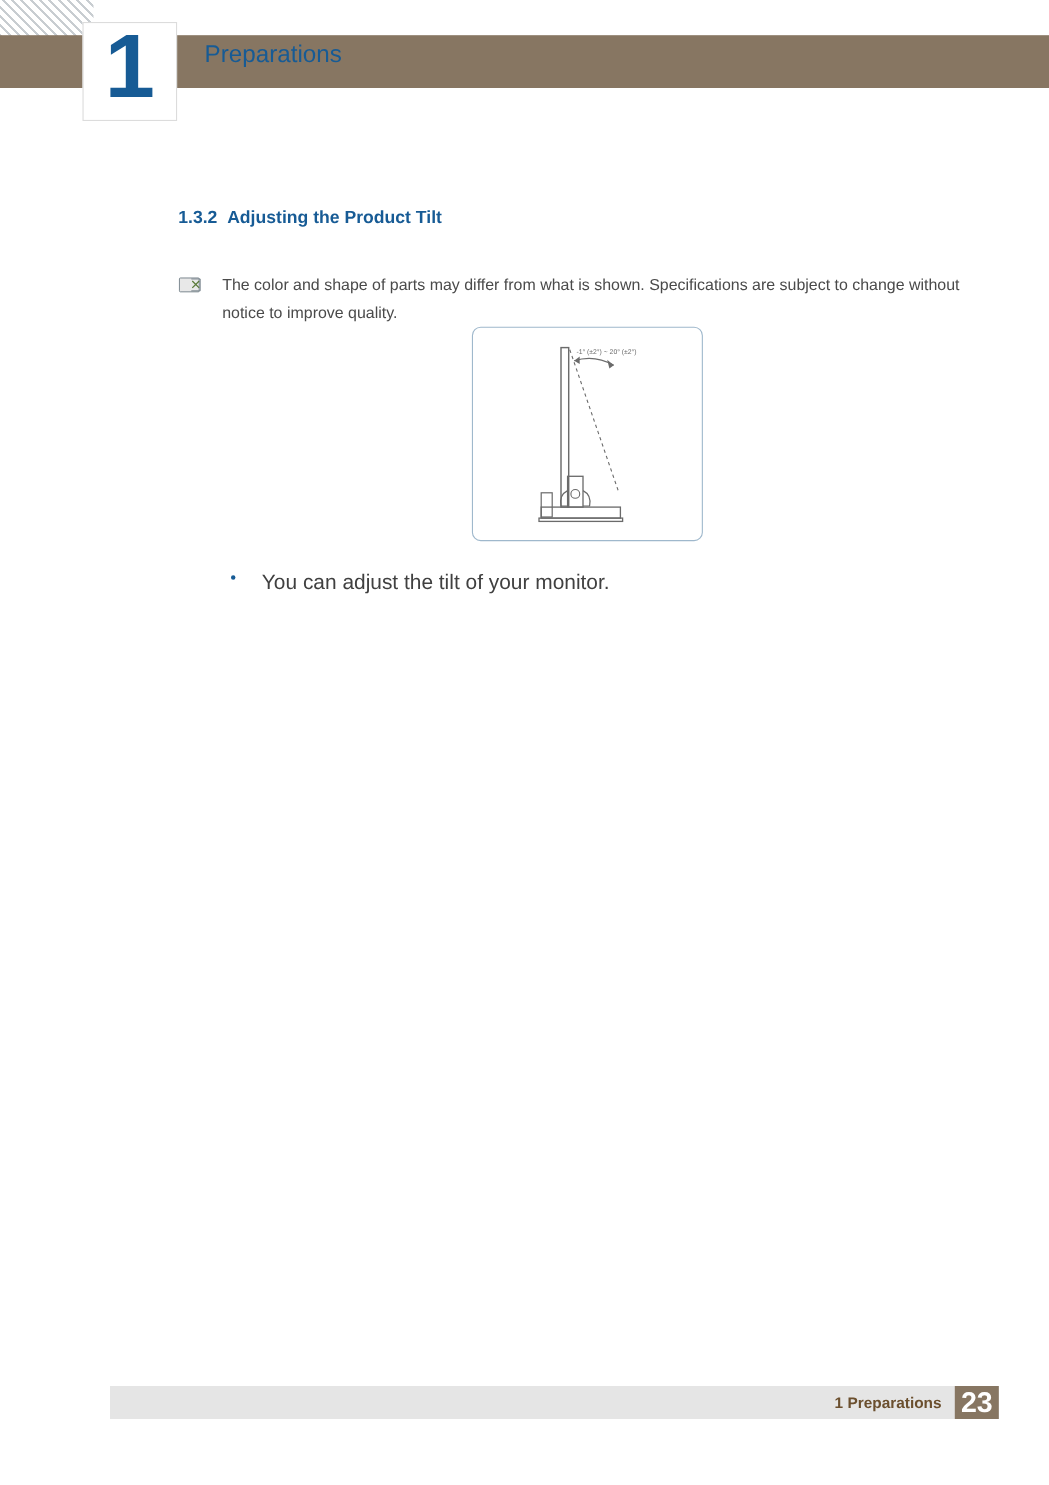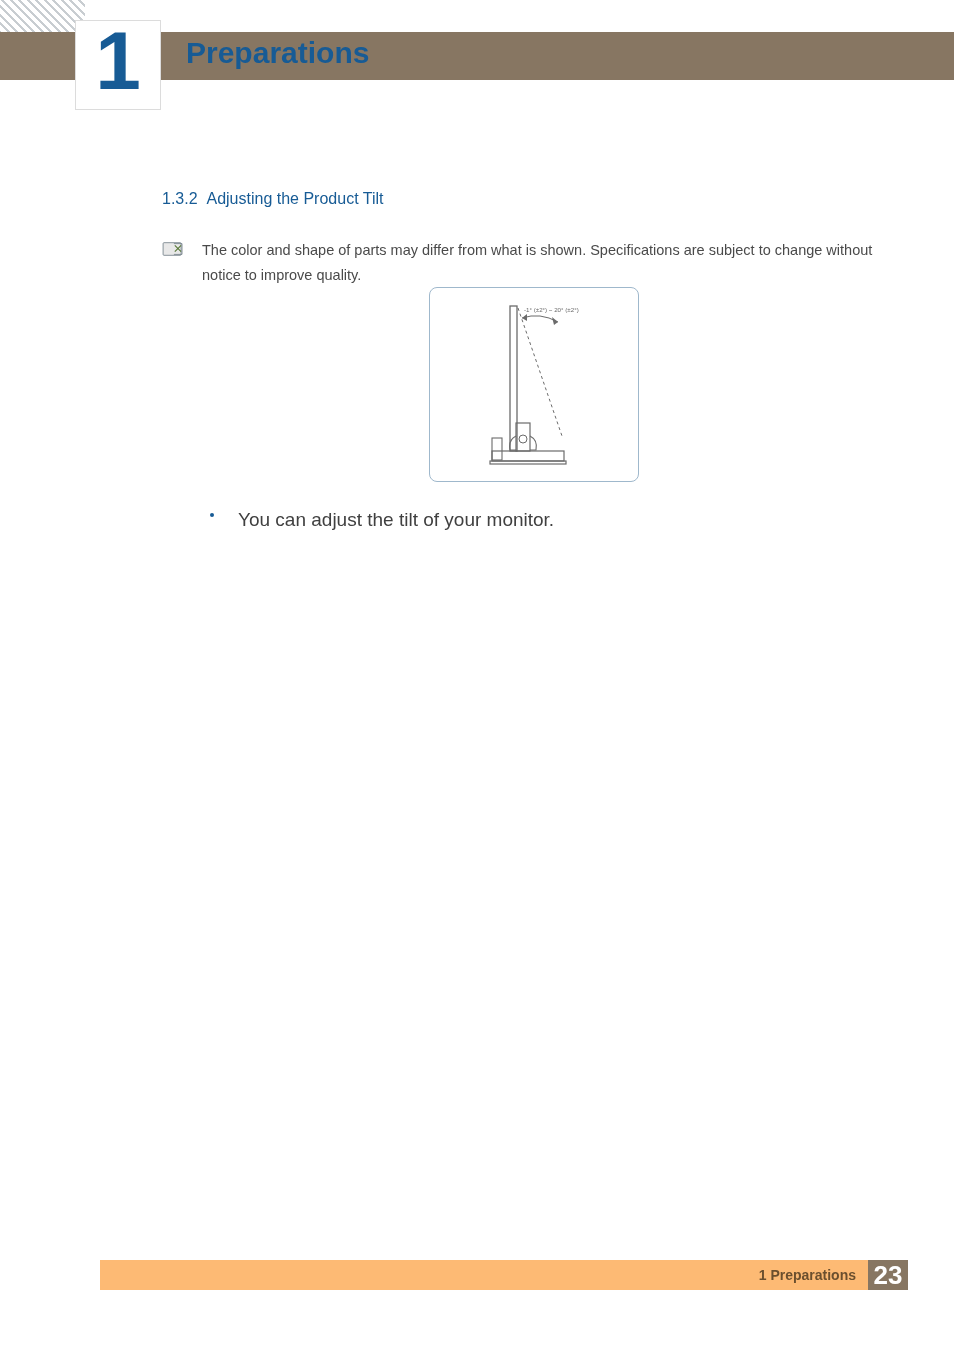--- a/index.html
+++ b/index.html
@@ -45,37 +45,37 @@
     font-weight: bold;
     color: #175b95;
     font-family: Arial, sans-serif;
     line-height: 1;
     position: relative;
     top: -4px;
   }
   .chapter-title {
     position: absolute;
     top: 36px; left: 186px;
-    font-size: 30px;
-    font-weight: bold;
+    font-size: 22px;
+    font-weight: normal;
     color: #175b95;
     z-index: 4;
     font-family: Arial, sans-serif;
   }
   .content {
     position: absolute;
     top: 190px;
     left: 162px;
     right: 48px;
   }
   .section-heading {
     color: #175b95;
     font-size: 16px;
-    font-weight: normal;
-    margin-bottom: 30px;
+    font-weight: bold;
+    margin-bottom: 40px;
   }
   .note-row {
     display: flex;
     align-items: flex-start;
     gap: 18px;
   }
   .note-icon {
     flex: 0 0 22px;
     height: 18px;
     margin-top: 2px;
@@ -111,21 +111,21 @@
     width: 4px; height: 4px;
     border-radius: 50%;
     background: #175b95;
   }
   .footer-bar {
     position: absolute;
     bottom: 60px;
     left: 100px;
     right: 46px;
     height: 30px;
-    background: #fdba74;
+    background: #e5e5e5;
     display: flex;
     align-items: center;
     justify-content: flex-end;
     gap: 0;
   }
   .footer-text {
     color: #6b4f2e;
     font-size: 14px;
     font-weight: bold;
     padding-right: 12px;

